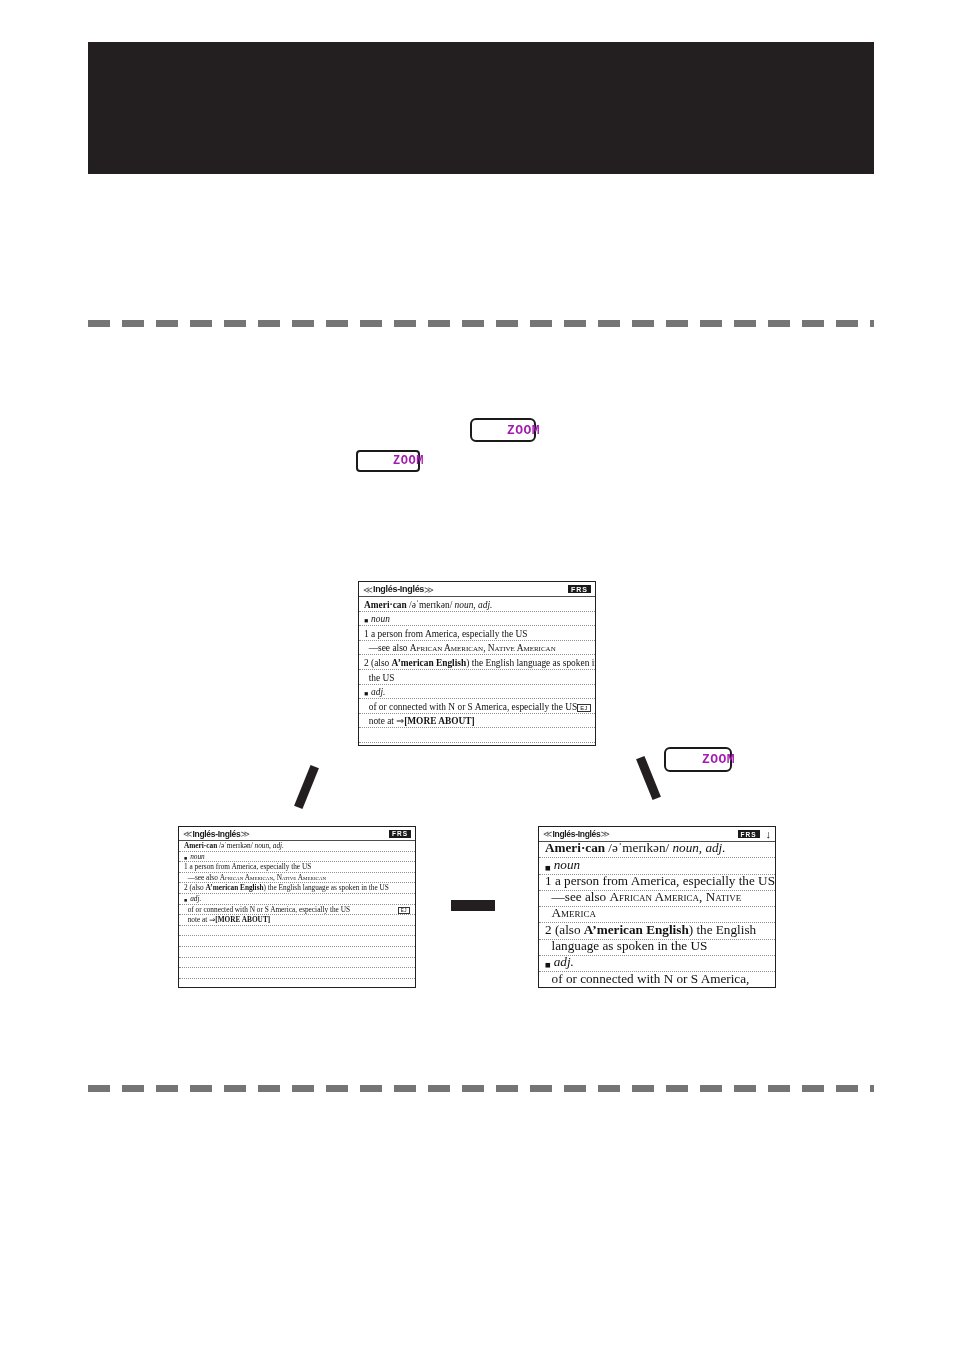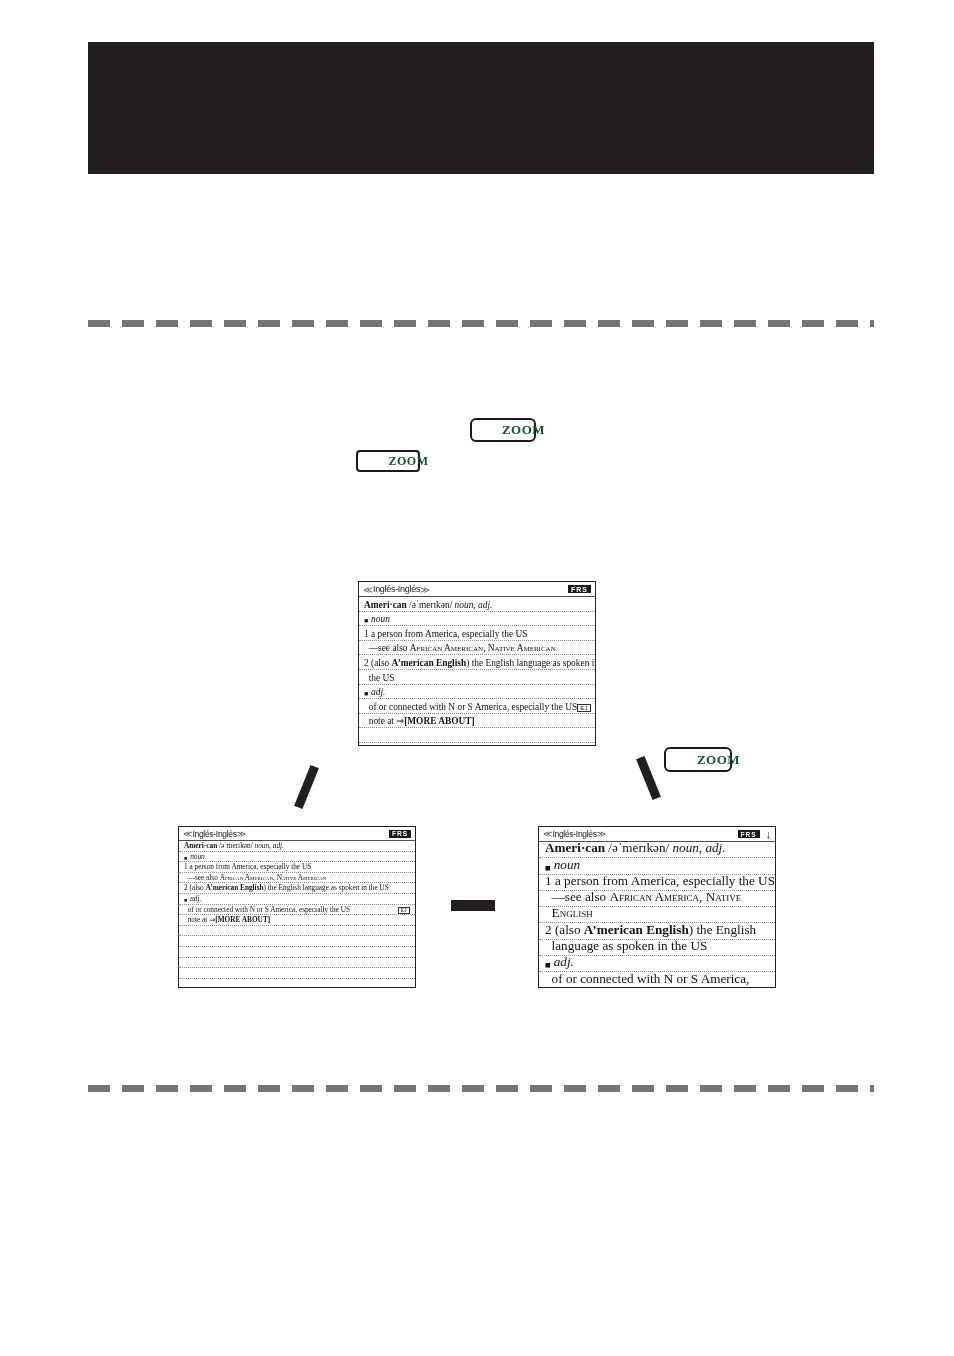--- a/index.html
+++ b/index.html
@@ -46,22 +46,22 @@
   }
   .rule.top  { top: 320px; }
   .rule.bottom { top: 1085px; }
 
   
   .zoomkey {
     position: absolute;
     box-sizing: border-box;
     border: 2.5px solid #1a1a1a;
     background: #ffffff;
-    color: #14532d;
-    font-family: Liberation Serif, serif;
+    color: #a21caf;
+    font-family: Liberation Mono, monospace;
     font-weight: 700;
     letter-spacing: 0.5px;
     display: flex;
     align-items: center;
     justify-content: center;
     padding-left: 41px;
   }
   .zoomkey.k1 { left: 470px; top: 418px; width: 66px;  height: 24px; border-radius: 6px; font-size: 13px; }
   .zoomkey.k2 { left: 356px; top: 450px; width: 64px;  height: 22px; border-radius: 4px; font-size: 12px; }
   .zoomkey.k3 { left: 664px; top: 747px; width: 68px;  height: 25px; border-radius: 6px; font-size: 13px; }
@@ -112,21 +112,21 @@
     flex: 1 1 auto;
     min-width: 0;
   }
   .tb-mark {
     color: #555;
     letter-spacing: -1px;
     margin-right: 1px;
   }
   .tb-name {
     font-family: "Liberation Sans", sans-serif;
-    font-weight: 400;
+    font-weight: 700;
     color: #1a1a1a;
     letter-spacing: -0.3px;
   }
   .tb-fill {
     flex: 1 1 auto;
     height: 62%;
     margin-left: 3px;
     background-image: repeating-linear-gradient(
        to right, #8a8a8a 0 2px, #ffffff 2px 3px);
     background-color: #9a9a9a;
@@ -358,21 +358,21 @@
 
   <div class="row">
     <span class="txt"><span class="num">1</span> a person from America, especially the US</span>
   </div>
 
   <div class="row">
     <span class="txt">&nbsp;&nbsp;—see also <span class="sc">African America, Native</span></span>
   </div>
 
   <div class="row">
-    <span class="txt">&nbsp;&nbsp;<span class="sc">English</span></span>
+    <span class="txt">&nbsp;&nbsp;<span class="sc">America</span></span>
   </div>
 
   <div class="row">
     <span class="txt"><span class="num">2</span> (also <span class="bold">A’merican English</span>) the English</span>
   </div>
 
   <div class="row">
     <span class="txt">&nbsp;&nbsp;language as spoken in the US</span>
   </div>
 

